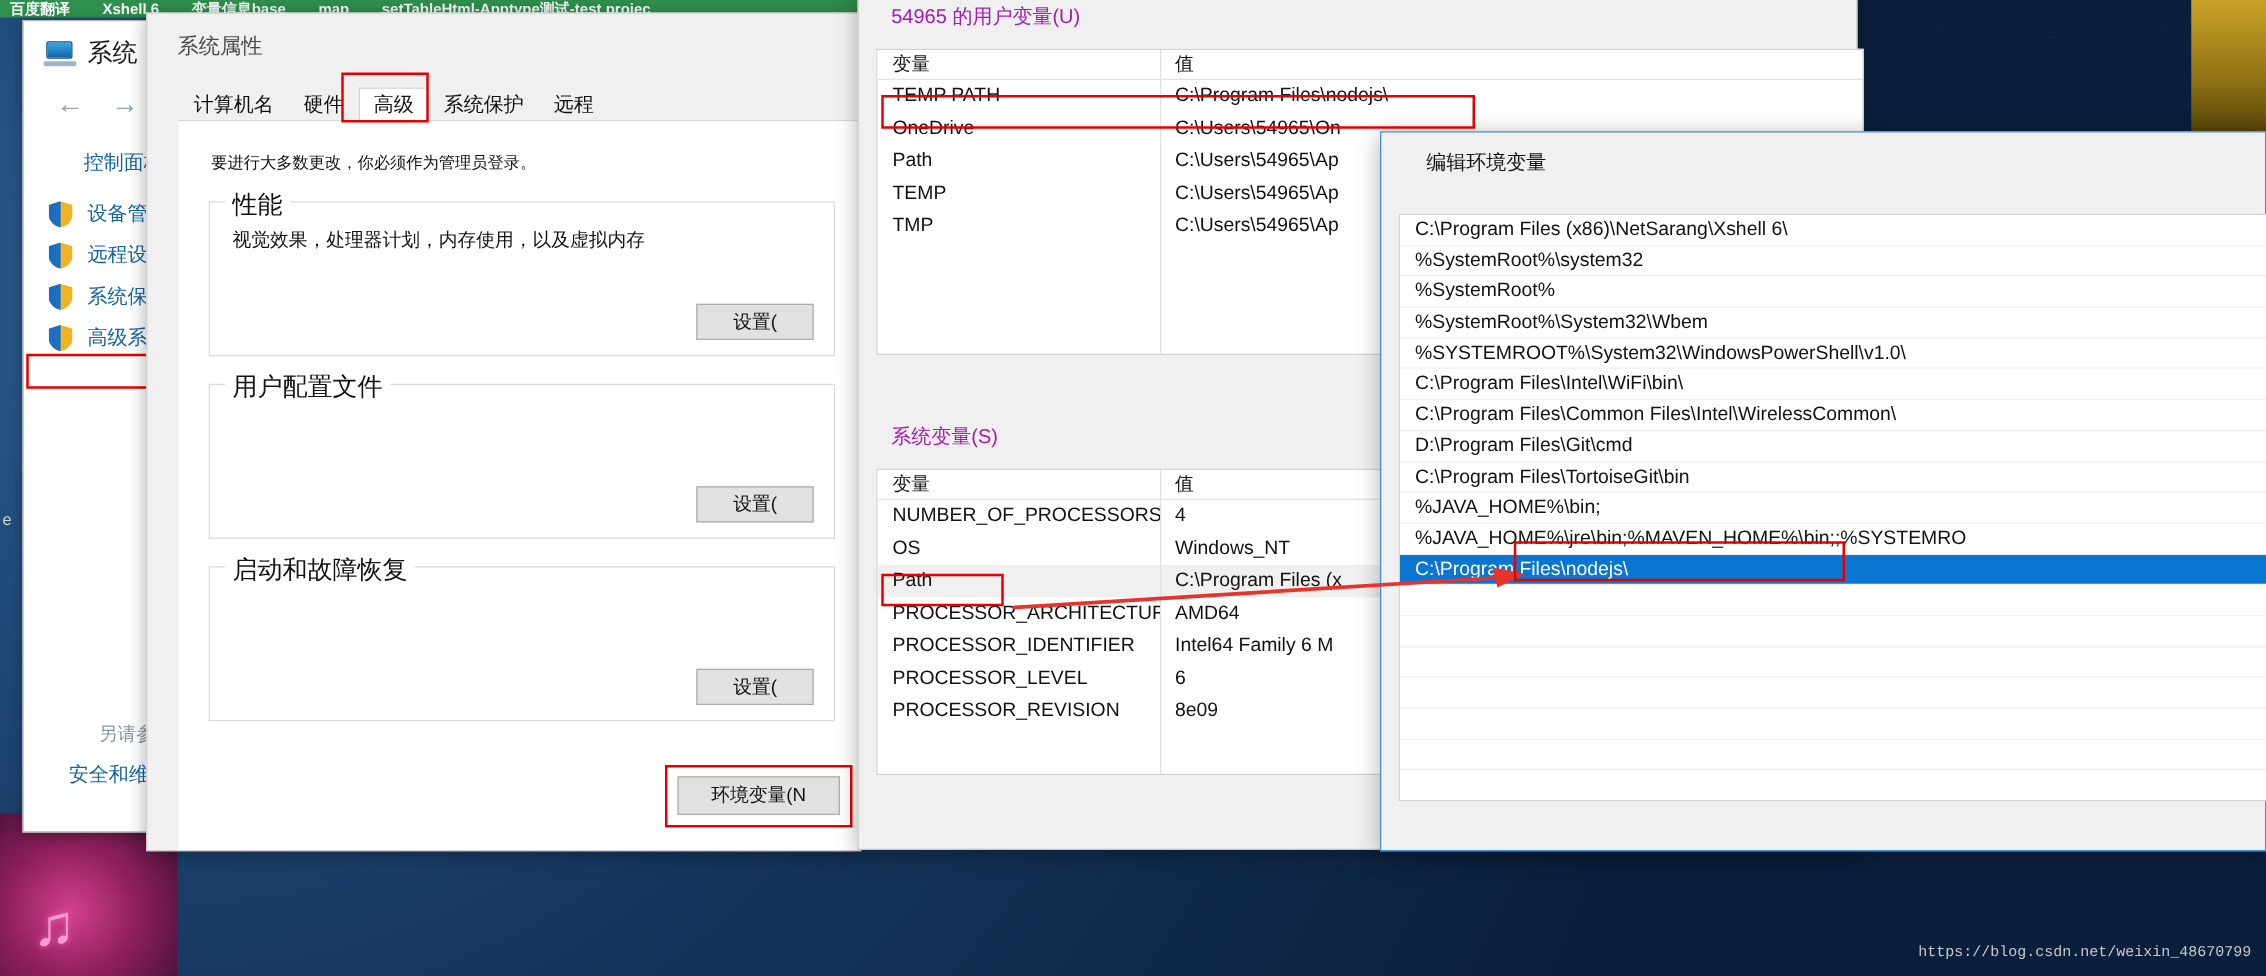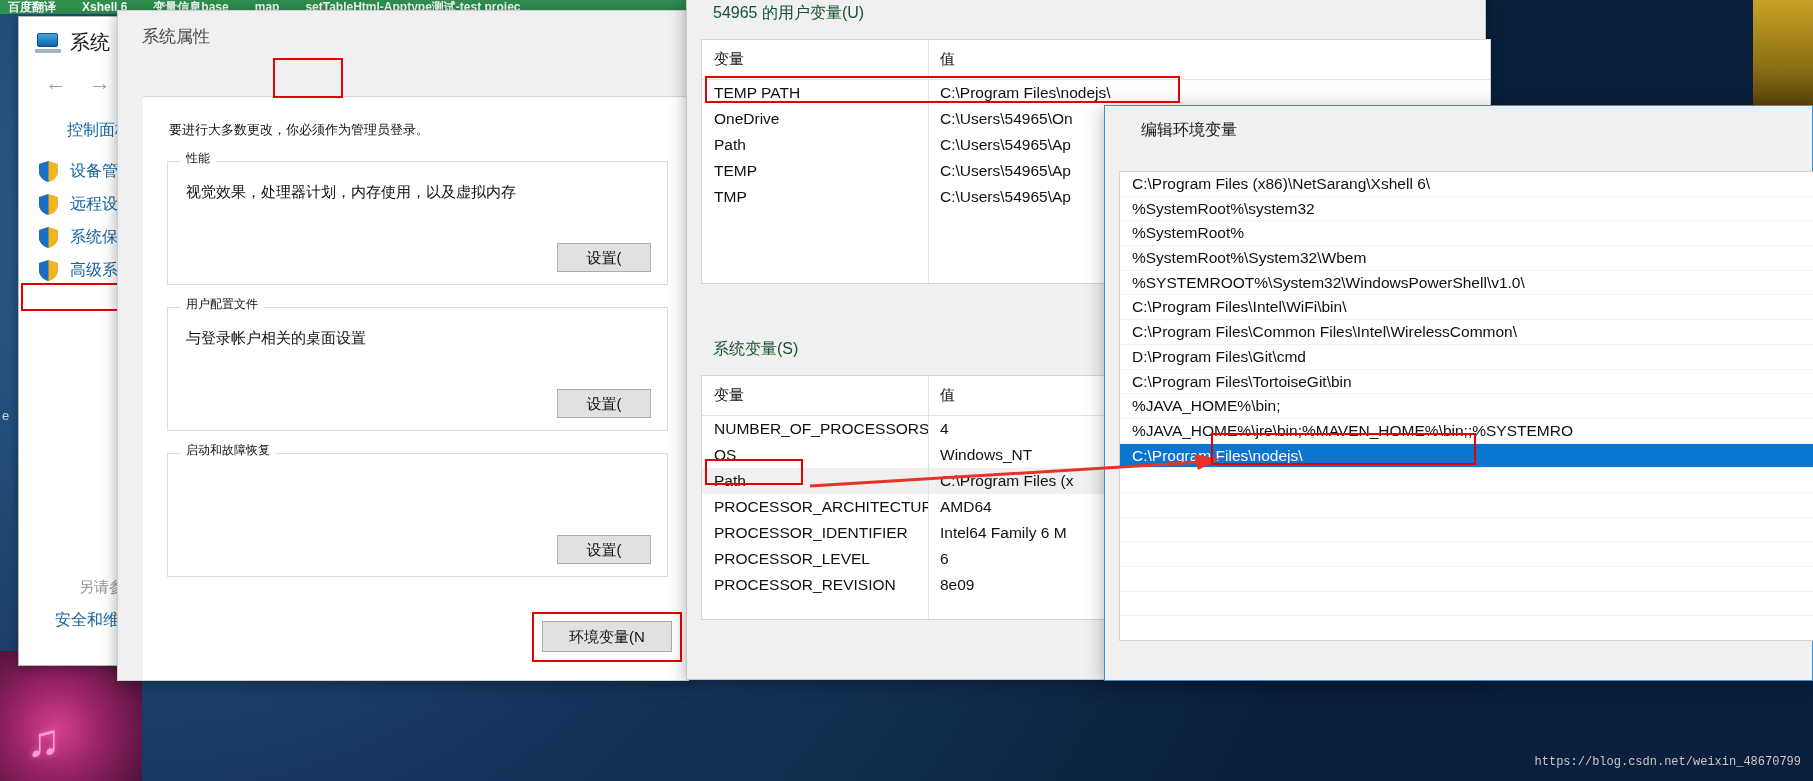--- a/index.html
+++ b/index.html
@@ -144,21 +144,21 @@
   #sp-admin{
     padding:24px 0 0 26px; font-size:13px; color:#111;
   }
   .group{
     position:relative; margin:22px 20px 0 24px;
     border:1px solid #dcdcdc; border-top:none;
     padding:0 0 14px 0; height:124px;
   }
   .group .legend{
     position:absolute; left:12px; top:-11px; background:#fff; padding:0 6px;
-    font-size:12px; color:#111;
+    font-size:20px; color:#111;
   }
   .group .gtopright{
     position:absolute; right:0; top:0; left:0; height:1px; background:#dcdcdc;
   }
   .group .gdesc{
     padding:22px 0 0 18px; font-size:15px; color:#111;
   }
   .group .gbtn{
     position:absolute; right:16px; bottom:12px;
     min-width:94px; height:29px; line-height:27px;
@@ -176,28 +176,28 @@
     border:2.5px solid #e60000; pointer-events:none;
   }
 
   
   #envdlg{
     position:absolute; left:686px; top:-10px; width:800px; height:690px;
     background:#f0f0f0; border:1px solid #c6c6c6;
     box-shadow:0 3px 16px rgba(0,0,0,.32);
   }
   .env-section-label{
-    position:absolute; font-size:16px; color:#14532d; background:#f0f0f0;
+    position:absolute; font-size:16px; color:#a21caf; background:#f0f0f0;
     padding:0 6px;
   }
   .tbl{
     position:absolute; background:#fff; border:1px solid #d3d3d3; overflow:hidden;
   }
   .tbl-head{
-    display:flex; height:40px; align-items:center;
+    display:flex; height:24px; align-items:center;
     border-bottom:1px solid #e3e3e3; background:#fff;
   }
   .tbl-head .th{
     font-size:15px; color:#111; padding-left:12px;
   }
   .tbl-row{
     display:flex; height:26px; align-items:center; font-size:15.5px; color:#111;
   }
   .tbl-row .td{ padding-left:12px; white-space:nowrap; overflow:hidden; }
   .tbl-row.sel{ background:#f0f0f0; }
@@ -337,37 +337,43 @@
   <div id="cp-see-also">另请参阅</div>
   <div id="cp-sec">安全和维护</div>
 </div>
 
 <div id="cp-left-e">e</div>
 
 <div id="sysprops">
 
   <div id="sp-title">系统属性</div>
 
+  <div id="sp-tabs">
+    <div class="sp-tab">计算机名</div>
+    <div class="sp-tab">硬件</div>
+    <div class="sp-tab active">高级</div>
+    <div class="sp-tab">系统保护</div>
+    <div class="sp-tab">远程</div>
+  </div>
   <div id="sp-tabline"></div>
   <div id="box-adv-tab"></div>
 
   <div id="sp-body">
     <div id="sp-admin">要进行大多数更改，你必须作为管理员登录。</div>
 
     <div class="group">
       <div class="gtopright"></div>
       <div class="legend">性能</div>
       <div class="gdesc">视觉效果，处理器计划，内存使用，以及虚拟内存</div>
       <div class="gbtn">设置(</div>
     </div>
 
     <div class="group">
       <div class="gtopright"></div>
       <div class="legend">用户配置文件</div>
-      <div class="gdesc">与登录帐户相关的桌面设置</div>
       <div class="gbtn">设置(</div>
     </div>
 
     <div class="group">
       <div class="gtopright"></div>
       <div class="legend">启动和故障恢复</div>
       <div class="gbtn">设置(</div>
     </div>
 
     <div id="envbtn">环境变量(N</div>

